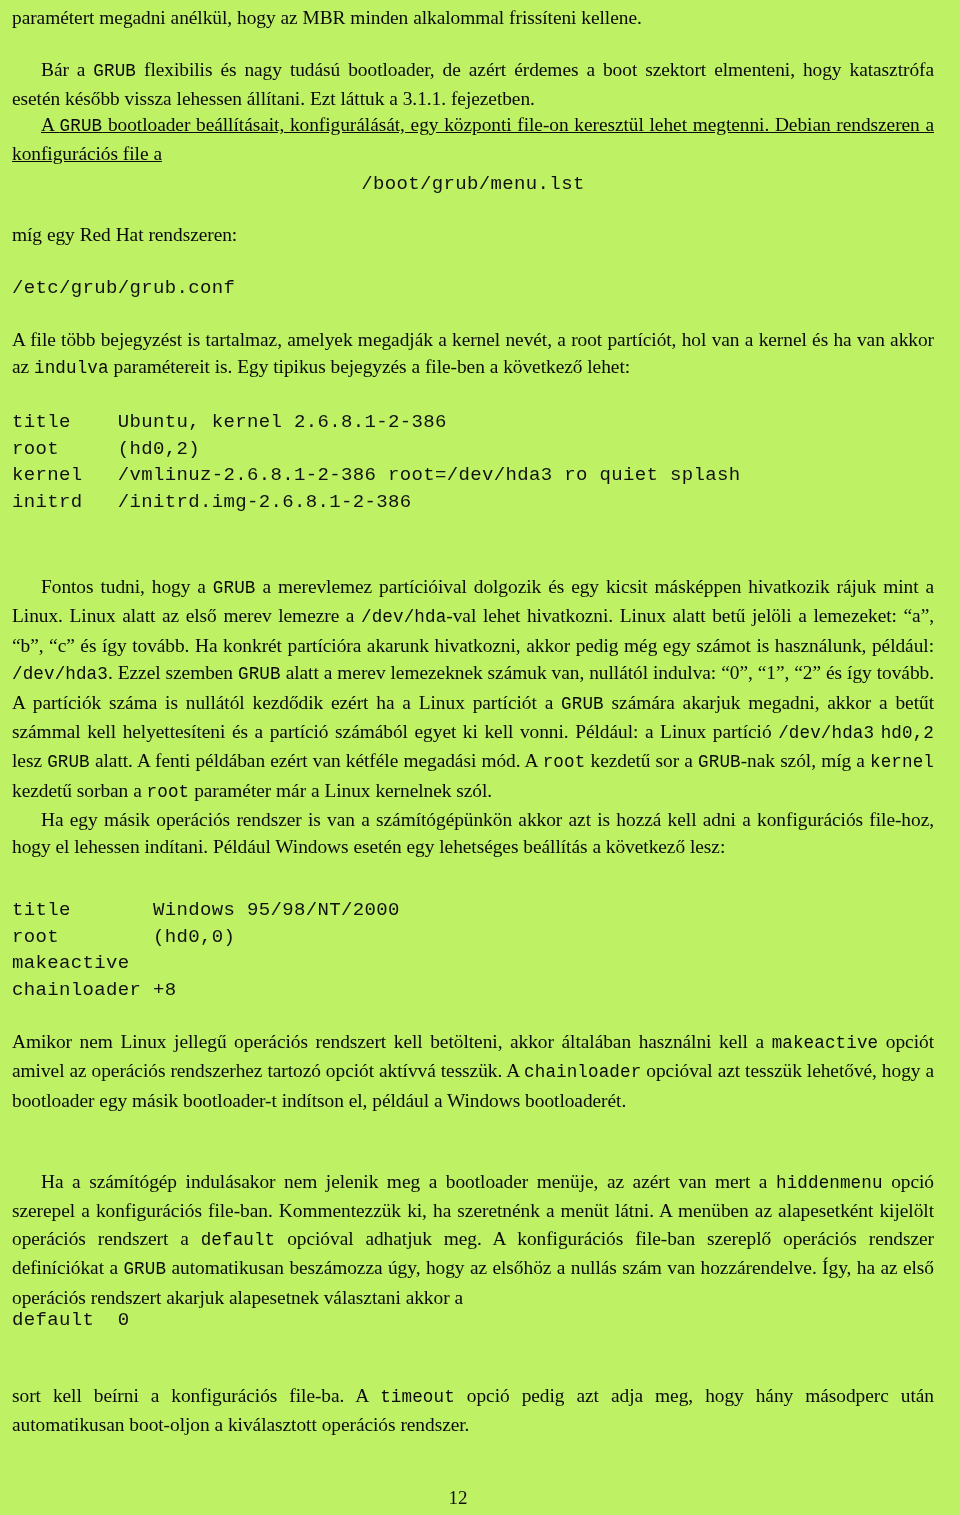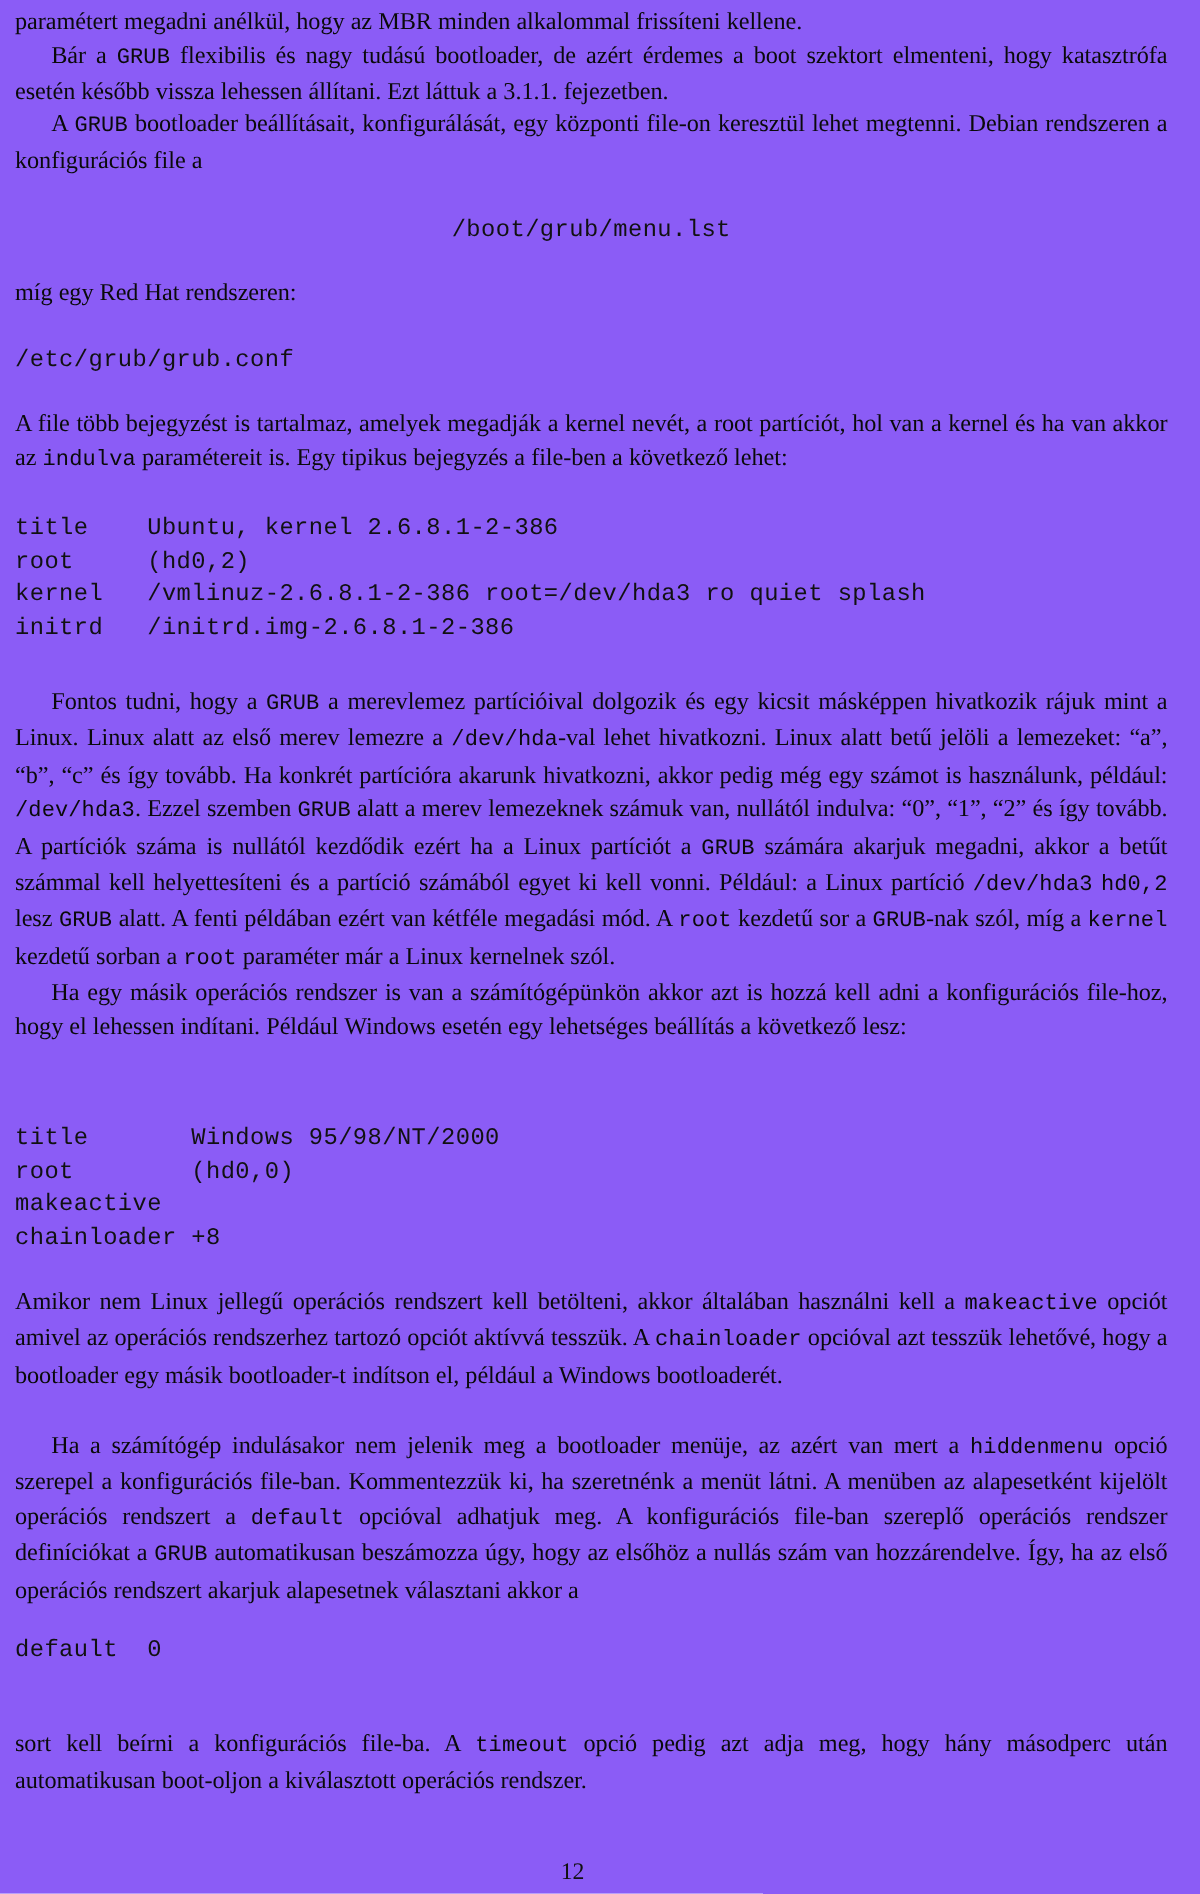--- a/index.html
+++ b/index.html
@@ -5,21 +5,21 @@
 <style>
   html, body {
     margin: 0;
     padding: 0;
     background: #ffffff;
   }
   .page {
     position: relative;
     width: 960px;
     height: 1515px;
-    background: #8b5cf6;
+    background: #bef264;
     overflow: hidden;
     font-family: "Liberation Serif", "DejaVu Serif", serif;
     color: #0a0a0a;
   }
   .body-col {
     position: absolute;
     left: 6px;
     top: 0;
     width: 922px;
   }
@@ -29,20 +29,21 @@
     line-height: 27.4px;
     text-align: justify;
     text-justify: inter-word;
     -webkit-hyphens: manual;
     hyphens: manual;
     letter-spacing: -0.05px;
     word-spacing: 0.1px;
   }
   p.para.indent {
     text-indent: 29px;
+    margin-top: 25px;
   }
   .mono {
     font-family: "Liberation Mono", "DejaVu Sans Mono", monospace;
     font-size: 17.6px;
     letter-spacing: 0.1px;
   }
   pre.code {
     margin: 0;
     font-family: "Liberation Mono", "DejaVu Sans Mono", monospace;
     font-size: 19px;
@@ -70,21 +71,21 @@
   }
 </style>
 </head>
 <body>
 
 <div class="page">
 
   <div class="body-col" id="col">
       <p class="para blk" style="top: 4px; width: 922px;"><span class="text">paramétert megadni anélkül, hogy az MBR minden alkalommal frissíteni kellene.</span></p>
       <p class="para indent blk" style="top: 31px; width: 922px;"><span class="text">Bár a </span><span class="mono">GRUB</span><span class="text"> flexibilis és nagy tudású bootloader, de azért érdemes a boot szektort elmenteni, hogy katasztrófa esetén később vissza lehessen állítani. Ezt láttuk a 3.1.1. fejezetben.</span></p>
-      <p class="para indent blk" style="top: 86px; width: 922px;"><span class="text">A </span><span class="mono">GRUB</span><span class="text"> bootloader beállításait, konfigurálását, egy központi file-on keresztül lehet megtenni. Debian rendszeren a konfigurációs file a</span></p>
+      <p class="para indent blk" style="top: 86px; width: 922px; text-decoration: underline;"><span class="text">A </span><span class="mono">GRUB</span><span class="text"> bootloader beállításait, konfigurálását, egy központi file-on keresztül lehet megtenni. Debian rendszeren a konfigurációs file a</span></p>
       <pre class="code single blk" style="top: 171px; width: 922px; text-align: center;"><span>/boot/grub/menu.lst</span></pre>
       <p class="para blk" style="top: 221px; width: 922px;"><span class="text">míg egy Red Hat rendszeren:</span></p>
       <pre class="code single blk" style="top: 275px; width: 922px;"><span>/etc/grub/grub.conf</span></pre>
       <p class="para blk" style="top: 326px; width: 922px;"><span class="text">A file több bejegyzést is tartalmaz, amelyek megadják a kernel nevét, a root partíciót, hol van a kernel és ha van akkor az </span><span class="mono">indulva</span><span class="text"> paramétereit is. Egy tipikus bejegyzés a file-ben a következő lehet:</span></p>
       <pre class="code blk" style="top: 409px; width: 922px;"><span>title    Ubuntu, kernel 2.6.8.1-2-386</span>
 <span>root     (hd0,2)</span>
 <span>kernel   /vmlinuz-2.6.8.1-2-386 root=/dev/hda3 ro quiet splash</span>
 <span>initrd   /initrd.img-2.6.8.1-2-386</span></pre>
       <p class="para indent blk" style="top: 548px; width: 922px;"><span class="text">Fontos tudni, hogy a </span><span class="mono">GRUB</span><span class="text"> a merevlemez partícióival dolgozik és egy kicsit másképpen hivatkozik rájuk mint a Linux. Linux alatt az első merev lemezre a </span><span class="mono">/dev/hda</span><span class="text">-val lehet hivatkozni. Linux alatt betű jelöli a lemezeket: “a”, “b”, “c” és így tovább. Ha konkrét partícióra akarunk hivatkozni, akkor pedig még egy számot is használunk, például: </span><span class="mono">/dev/hda3</span><span class="text">. Ezzel szemben </span><span class="mono">GRUB</span><span class="text"> alatt a merev lemezeknek számuk van, nullától indulva: “0”, “1”, “2” és így tovább. A partíciók száma is nullától kezdődik ezért ha a Linux partíciót a </span><span class="mono">GRUB</span><span class="text"> számára akarjuk megadni, akkor a betűt számmal kell helyettesíteni és a partíció számából egyet ki kell vonni. Például: a Linux partíció </span><span class="mono">/dev/hda3</span><span class="text"> </span><span class="mono">hd0,2</span><span class="text"> lesz </span><span class="mono">GRUB</span><span class="text"> alatt. A fenti példában ezért van kétféle megadási mód. A </span><span class="mono">root</span><span class="text"> kezdetű sor a </span><span class="mono">GRUB</span><span class="text">-nak szól, míg a </span><span class="mono">kernel</span><span class="text"> kezdetű sorban a </span><span class="mono">root</span><span class="text"> paraméter már a Linux kernelnek szól.</span></p>
       <p class="para indent blk" style="top: 781px; width: 922px;"><span class="text">Ha egy másik operációs rendszer is van a számítógépünkön akkor azt is hozzá kell adni a konfigurációs file-hoz, hogy el lehessen indítani. Például Windows esetén egy lehetséges beállítás a következő lesz:</span></p>

